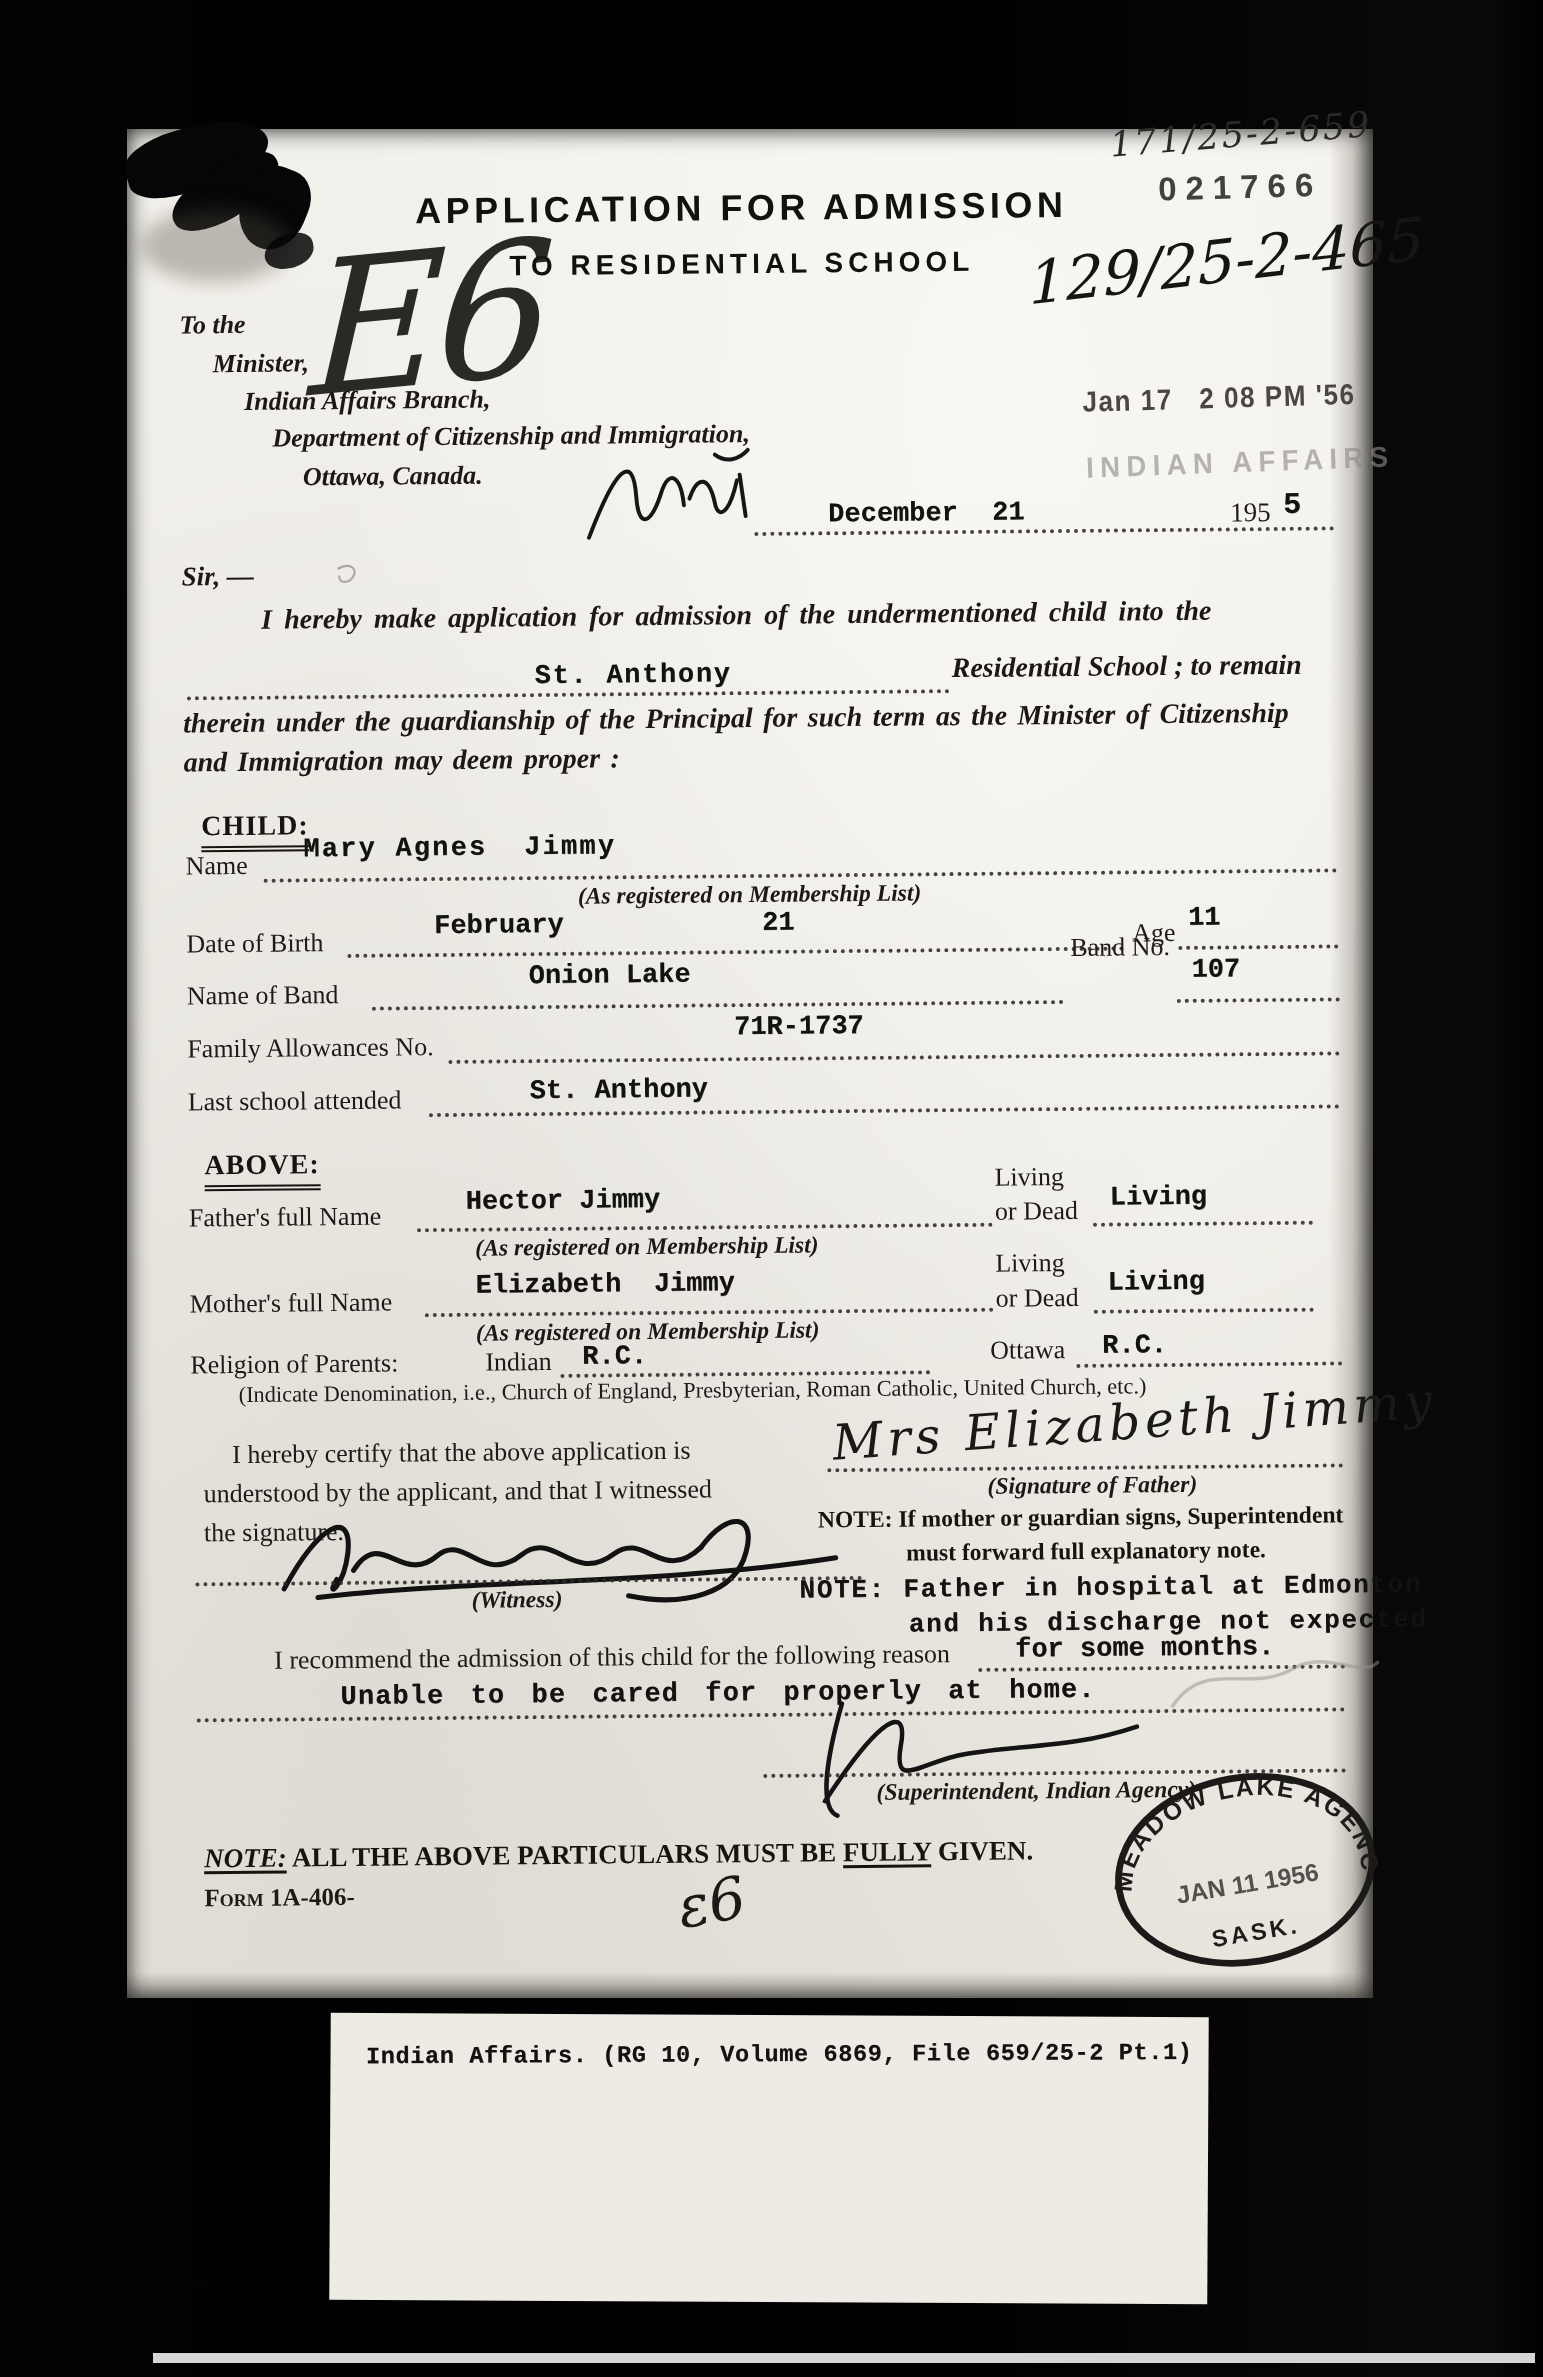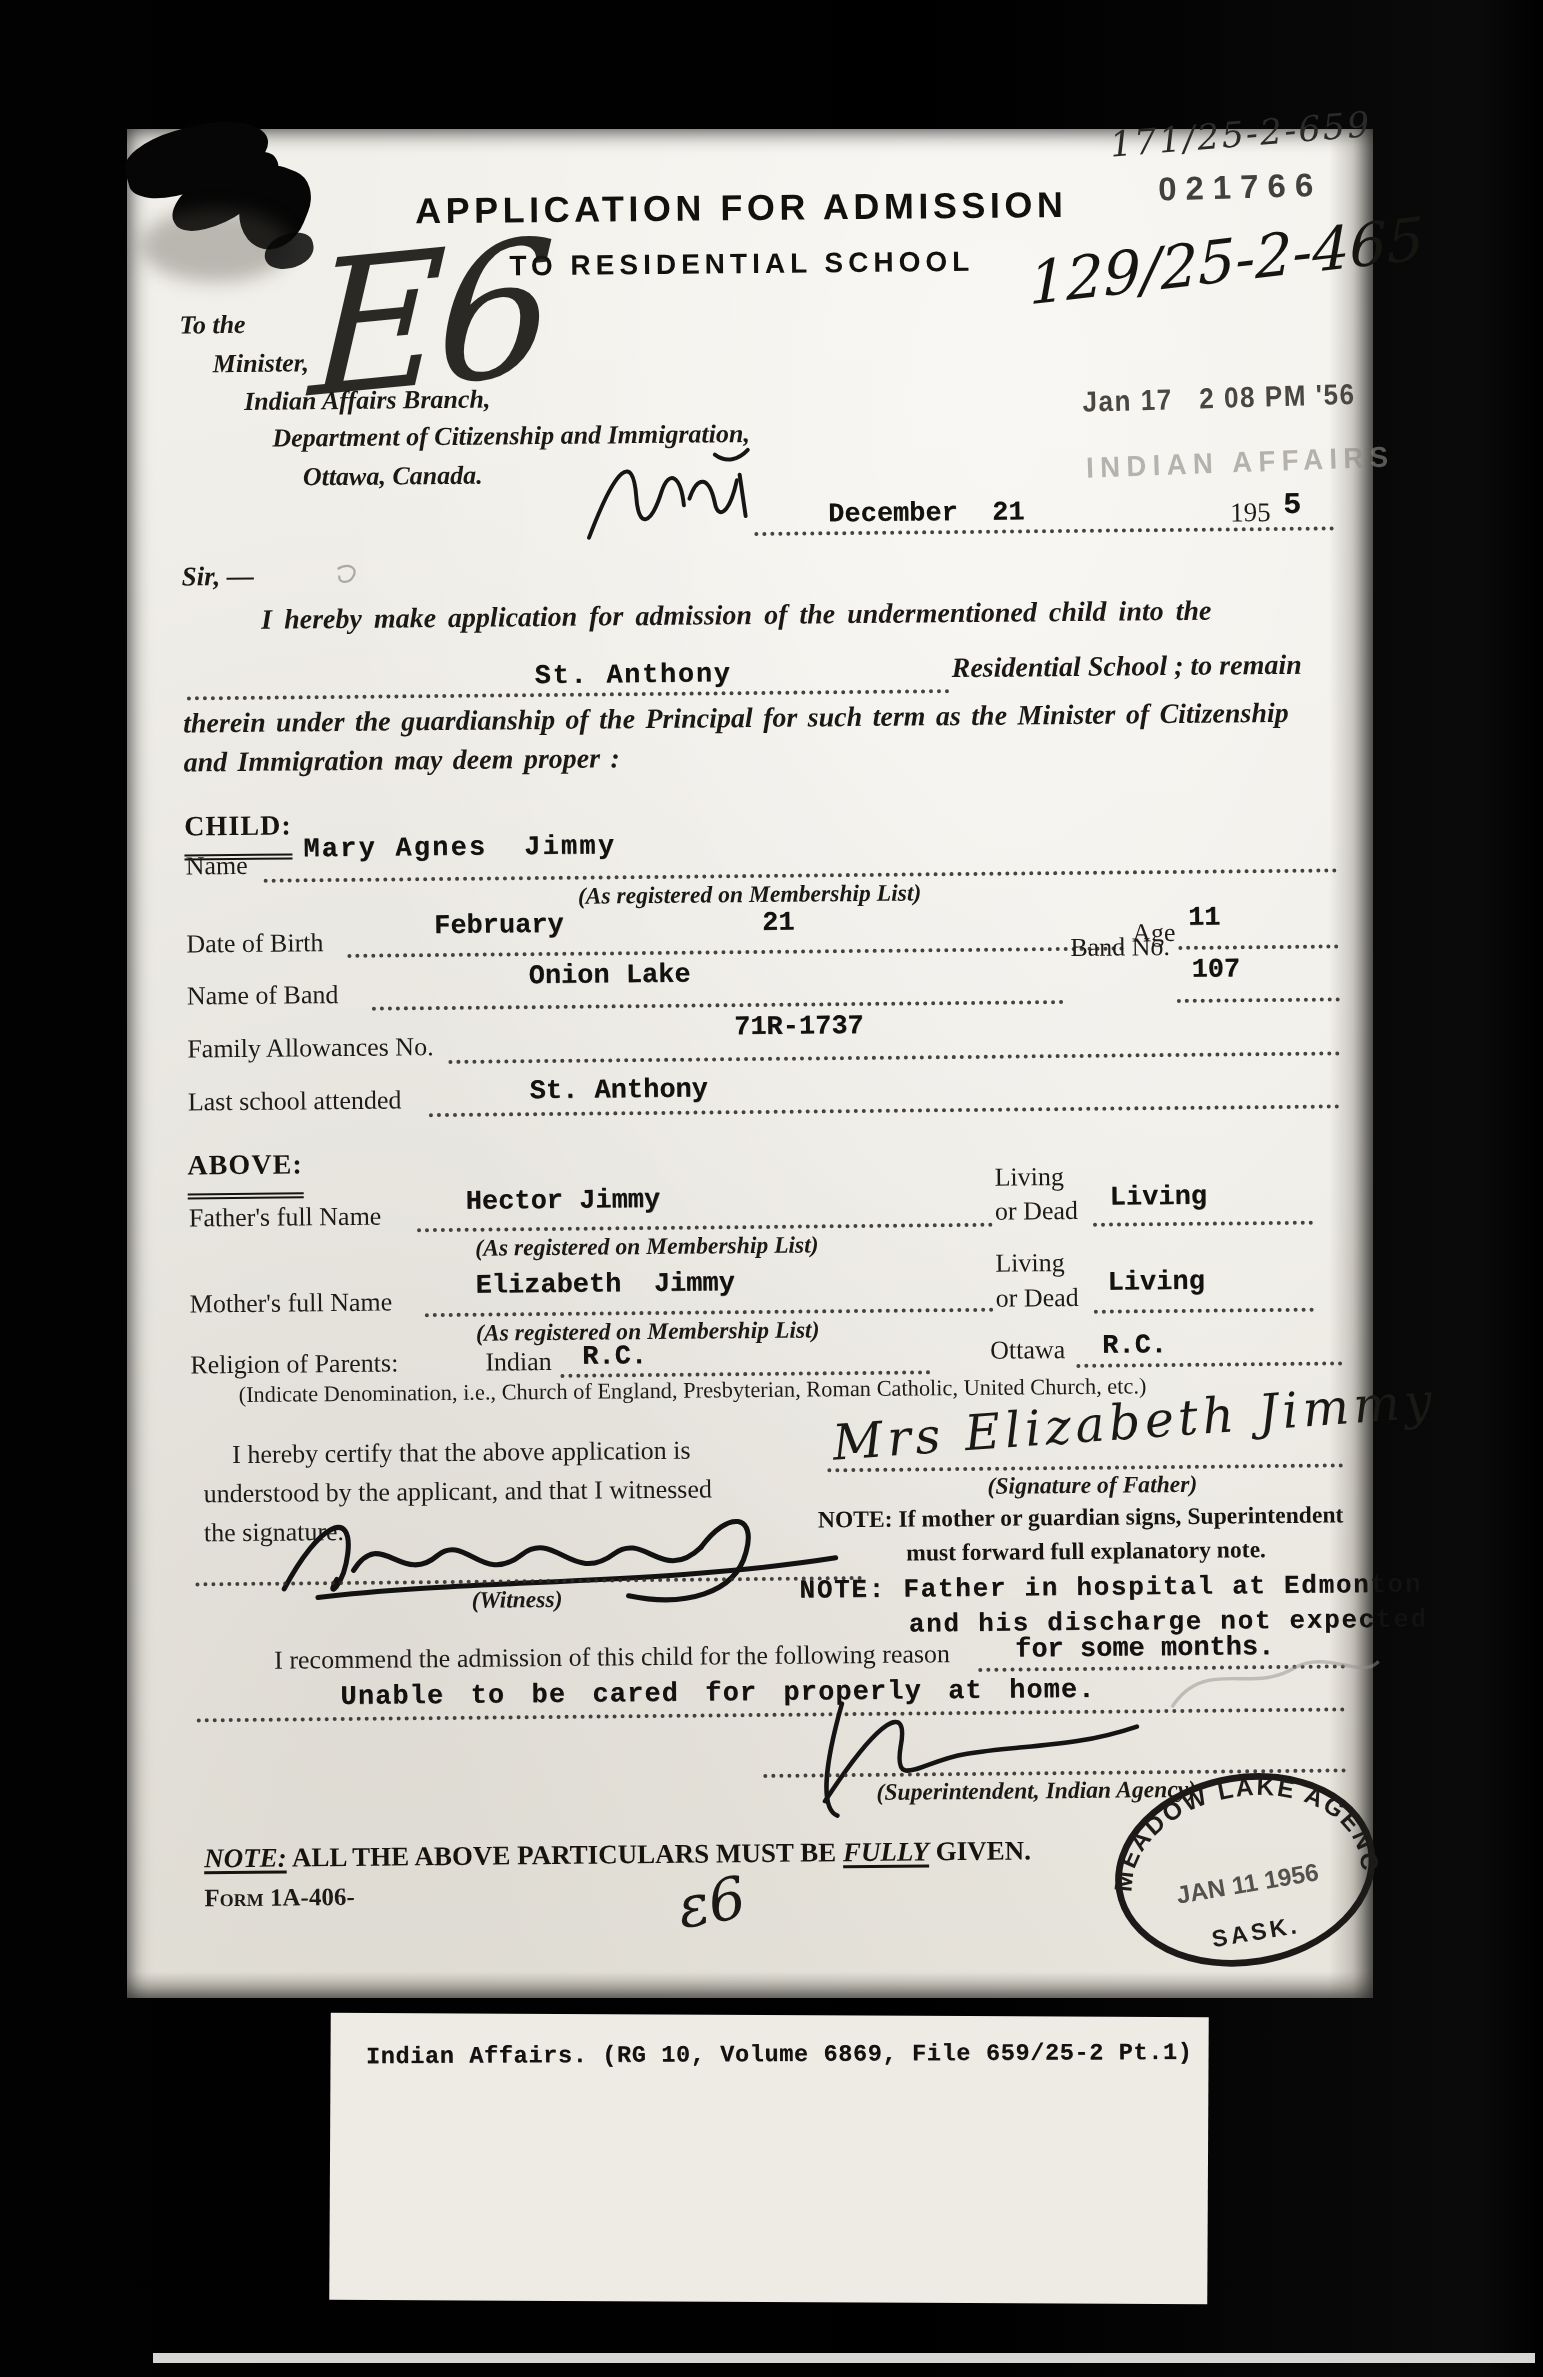--- a/index.html
+++ b/index.html
@@ -16,21 +16,21 @@
     background:linear-gradient(180deg,transparent,rgba(60,57,52,.35));}
   .tilt{position:absolute;left:0;top:0;width:1543px;height:2377px;transform:rotate(-0.55deg);transform-origin:236px 1121px;}
   .abs{position:absolute;}
   .ttl{font-family:"Liberation Sans",sans-serif;font-weight:700;color:#121110;}
   .lb{font-family:"Liberation Serif",serif;color:#1d1a17;}
   .it{font-family:"Liberation Serif",serif;font-style:italic;color:#1b1815;}
   .b{font-weight:700;}
   .tw{font-family:"Liberation Mono","DejaVu Sans Mono",monospace;font-weight:700;color:#131211;white-space:pre;text-shadow:0.3px 0.3px 0 rgba(0,0,0,.5);}
   .hw{font-family:"DejaVu Serif",serif;font-style:italic;color:#1a1916;white-space:pre;}
   .dl{position:absolute;height:0;border-bottom:4.5px dotted #2e2b28;opacity:.88;}
-  .hd{font-family:"Liberation Serif",serif;font-weight:700;color:#17140f;border-bottom:6.7px double #17140f;padding-bottom:12px;letter-spacing:1.1px;}
+  .hd{font-family:"Liberation Serif",serif;font-weight:700;color:#17140f;border-bottom:6.7px double #17140f;padding-bottom:4px;letter-spacing:1.1px;margin-left:17px;}
   .blob{position:absolute;background:#060606;}
   .note-b{font-family:"Liberation Serif",serif;font-weight:700;color:#17140f;}
   .card{position:absolute;background:#edebe4;}
   .banner{position:absolute;background:#f6f4ef;display:flex;flex-direction:column;justify-content:center;align-items:center;}
   .bnr-line{font-family:"Liberation Serif",serif;font-weight:700;color:#151310;font-size:38px;line-height:35px;letter-spacing:1.1px;}
   svg{overflow:visible;}
   .u{text-decoration:underline;text-decoration-thickness:2.8px;text-underline-offset:3.9px;}
 </style>
 </head>
 <body>
@@ -204,21 +204,21 @@
       <defs>
           <path id="arcTop" d="M 48,228 A 206,146 0 1 1 452,228" fill="none"></path>
         </defs>
       <text font-family="Liberation Sans, sans-serif" font-weight="700" font-size="44" fill="#1d1c1a" letter-spacing="4">
         <textPath href="#arcTop" startOffset="6%">MEADOW LAKE AGENCY</textPath>
       </text>
       <text x="250" y="225" text-anchor="middle" font-family="Liberation Sans, sans-serif" font-weight="600" font-size="44" fill="#3a3834" opacity=".85">JAN 11 1956</text>
       <text x="250" y="312" text-anchor="middle" font-family="Liberation Sans, sans-serif" font-weight="700" font-size="42" letter-spacing="6" fill="#1d1c1a">SASK.</text>
     </svg>
 
-    <div class="abs" style="left:197px;top:1843px;font-size:27px;white-space:pre;"><span class="note-b u" style="font-style:italic;">NOTE:</span><span class="note-b"> </span><span class="note-b">ALL THE ABOVE PARTICULARS MUST BE</span><span class="note-b"> </span><span class="note-b u" style="font-style:italic;">FULLY</span><span class="note-b"> </span><span class="note-b">GIVEN.</span></div>
+    <div class="abs" style="left:197px;top:1843px;font-size:27px;white-space:pre;"><span class="note-b u" style="font-style:italic;">NOTE:</span><span class="note-b"> </span><span class="note-b">ALL THE ABOVE PARTICULARS MUST BE</span><span class="note-b"> </span><span class="note-b u" style="">FULLY</span><span class="note-b"> </span><span class="note-b">GIVEN.</span></div>
 
     <div class="abs lb b" style="left:197px;top:1884px;font-size:25px;font-variant:small-caps;">Form 1A-406-</div>
     <div class="abs hw" style="left:670px;top:1873px;font-size:58px;transform:rotate(-10deg);">ε6</div>
   </div>
 
   <div class="card" style="left:330px;top:2015px;width:878px;height:287px;transform:rotate(.3deg);"></div>
   <div class="abs tw" style="left:366px;top:2041px;font-size:23.6px;font-weight:600;letter-spacing:0.6px;transform:rotate(-.3deg);">Indian Affairs. (RG 10, Volume 6869, File 659/25-2 Pt.1)</div>
 
 
   <div class="abs" style="left:153px;top:2353px;width:1382px;height:10px;background:#e8e8e6;opacity:.92;"></div>

